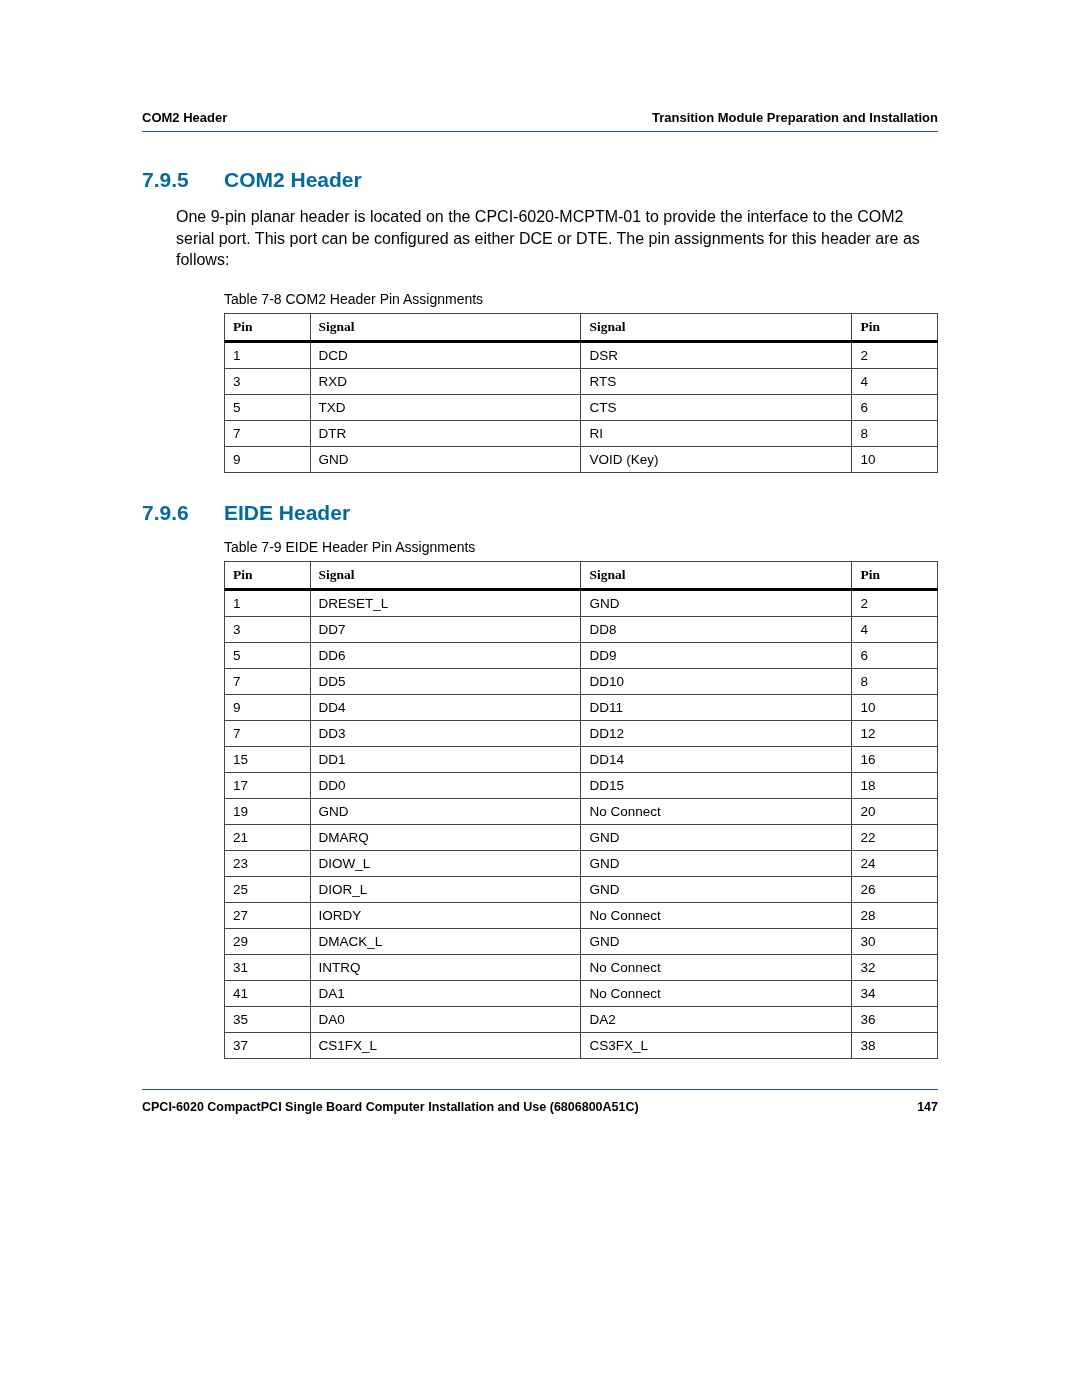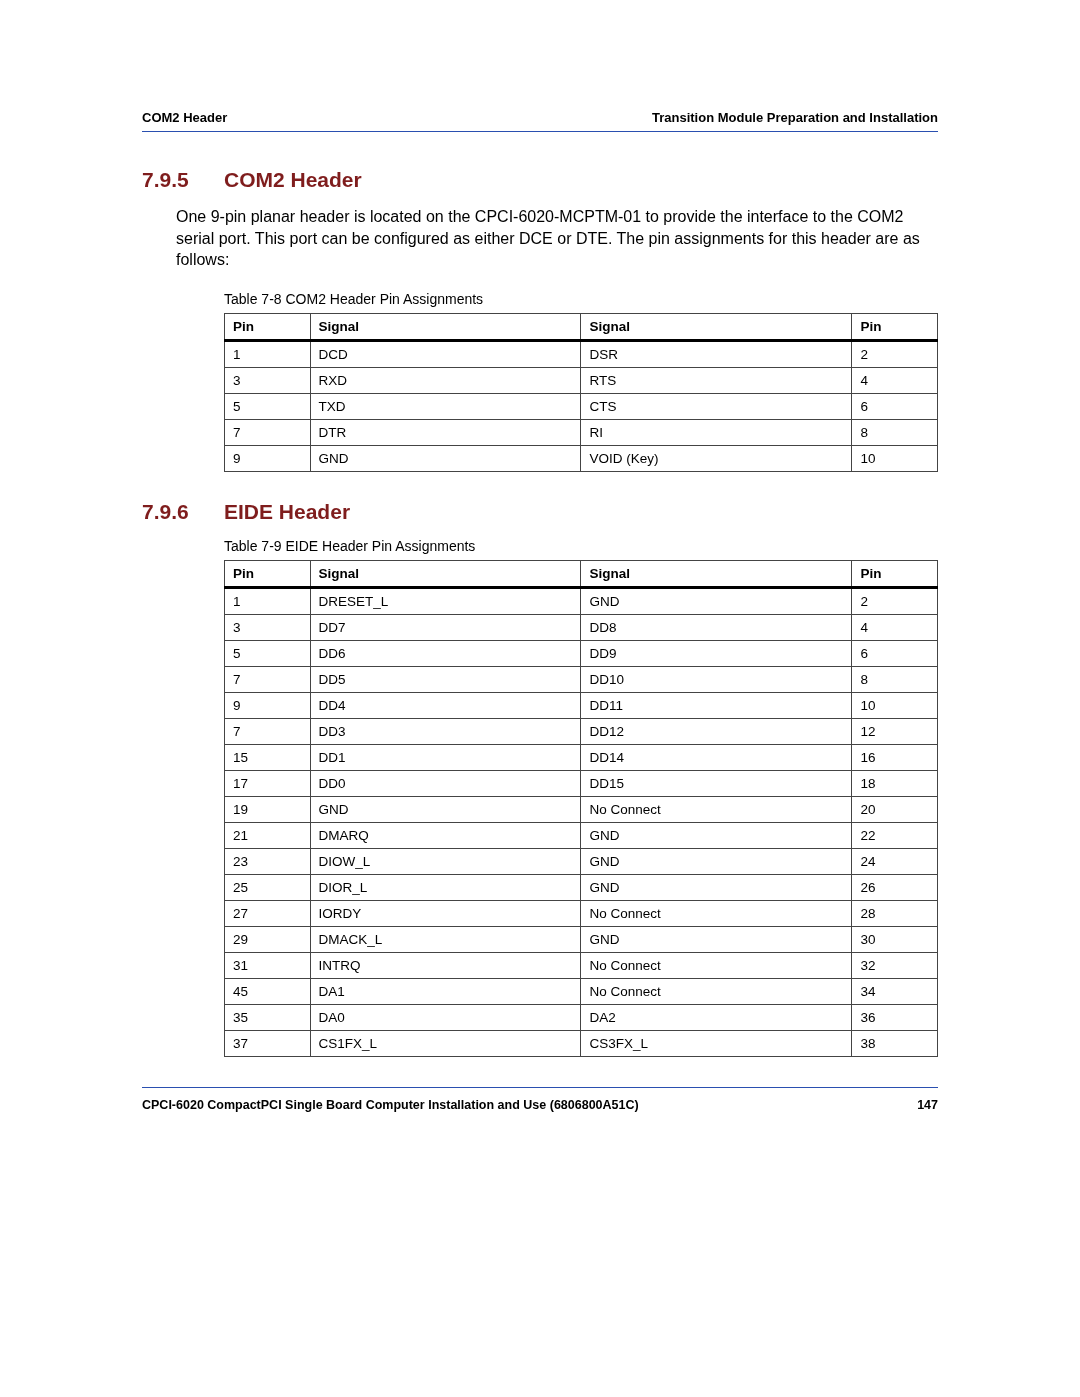--- a/index.html
+++ b/index.html
@@ -19,21 +19,21 @@
     justify-content: space-between;
     font-size: 13px;
     font-weight: bold;
     padding-bottom: 6px;
     border-bottom: 1.5px solid #2a4fb0;
     margin-bottom: 36px;
   }
   .section-heading {
     display: flex;
     align-items: baseline;
-    color: #7f1d1d;
+    color: #0369a1;
     font-weight: bold;
     font-size: 21px;
     margin: 10px 0 14px 0;
   }
   .section-heading .num {
     width: 82px;
     flex: 0 0 82px;
   }
   .body-text {
     margin-left: 34px;
@@ -61,20 +61,21 @@
     font-weight: normal;
   }
   table.data thead th {
     font-weight: bold;
   }
   table.data thead tr {
     border-bottom: 3px solid #000;
   }
   table.data thead th {
     border-bottom: 3px solid #000;
+    font-family: Liberation Serif, serif;
   }
   .col-pin-l { width: 12%; }
   .col-sig-l { width: 38%; }
   .col-sig-r { width: 38%; }
   .col-pin-r { width: 12%; }
   .footer {
     margin-top: 30px;
     border-top: 1.5px solid #2a4fb0;
     padding-top: 10px;
     display: flex;
@@ -254,21 +255,21 @@
           <td>GND</td>
           <td>30</td>
         </tr>
         <tr>
           <td>31</td>
           <td>INTRQ</td>
           <td>No Connect</td>
           <td>32</td>
         </tr>
         <tr>
-          <td>45</td>
+          <td>41</td>
           <td>DA1</td>
           <td>No Connect</td>
           <td>34</td>
         </tr>
         <tr>
           <td>35</td>
           <td>DA0</td>
           <td>DA2</td>
           <td>36</td>
         </tr>

